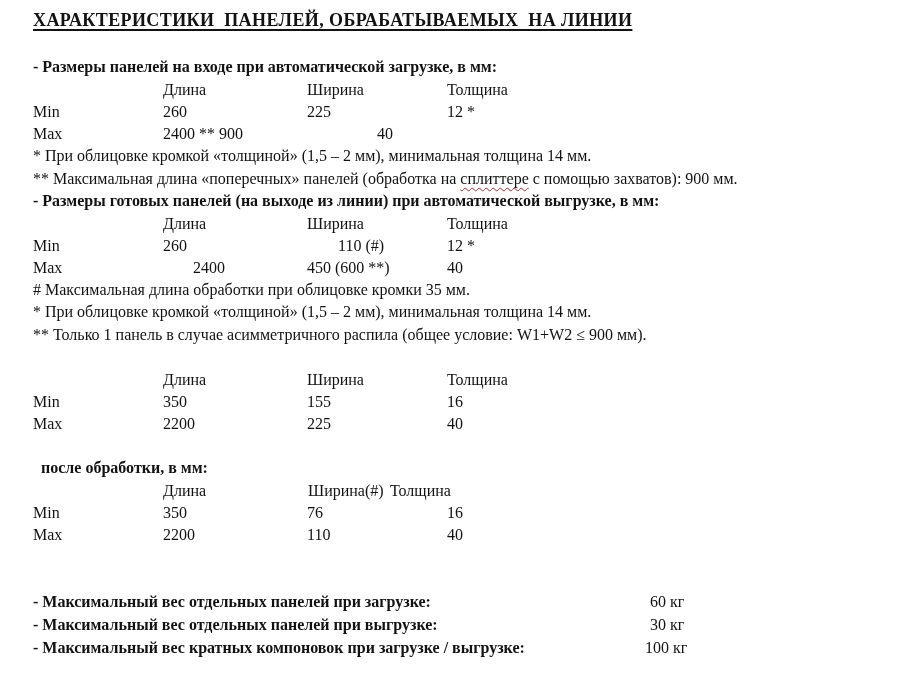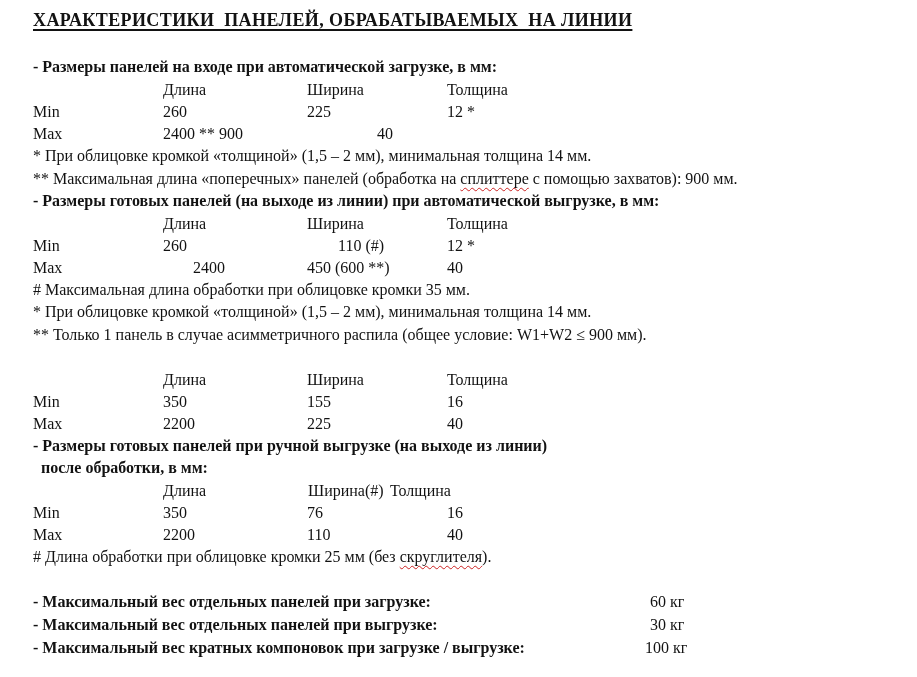--- a/index.html
+++ b/index.html
@@ -53,22 +53,20 @@
     <div class="line" style="top: 191px;"><span class="seg bold">- Размеры готовых панелей (на выходе из линии) при автоматической выгрузке, в мм:</span></div>
     <div class="line" style="top: 214px;"><span class="seg abs" style="left: 130px;">Длина</span><span class="seg abs" style="left: 274px;">Ширина</span><span class="seg abs" style="left: 414px;">Толщина</span></div>
     <div class="line" style="top: 236px;"><span class="seg">Min</span><span class="seg abs" style="left: 130px;">260</span><span class="seg abs" style="left: 274px; margin-left: 31px;">110 (#)</span><span class="seg abs" style="left: 414px;">12 *</span></div>
     <div class="line" style="top: 258px;"><span class="seg">Max</span><span class="seg abs" style="left: 124px; margin-left: 36px;">2400</span><span class="seg abs" style="left: 274px;">450 (600 **)</span><span class="seg abs" style="left: 414px;">40</span></div>
     <div class="line" style="top: 280px;"><span class="seg"># Максимальная длина обработки при облицовке кромки 35 мм.</span></div>
     <div class="line" style="top: 302px;"><span class="seg">* При облицовке кромкой «толщиной» (1,5 – 2 мм), минимальная толщина 14 мм.</span></div>
     <div class="line" style="top: 325px;"><span class="seg">** Только 1 панель в случае асимметричного распила (общее условие: W1+W2 ≤ 900 мм).</span></div>
     <div class="line" style="top: 370px;"><span class="seg abs" style="left: 130px;">Длина</span><span class="seg abs" style="left: 274px;">Ширина</span><span class="seg abs" style="left: 414px;">Толщина</span></div>
     <div class="line" style="top: 392px;"><span class="seg">Min</span><span class="seg abs" style="left: 130px;">350</span><span class="seg abs" style="left: 274px;">155</span><span class="seg abs" style="left: 414px;">16</span></div>
     <div class="line" style="top: 414px;"><span class="seg">Max</span><span class="seg abs" style="left: 130px;">2200</span><span class="seg abs" style="left: 274px;">225</span><span class="seg abs" style="left: 414px;">40</span></div>
-    <div class="line" style="top: 436px;"><span class="seg bold">- Размеры готовых панелей при ручной выгрузке (на выходе из линии)</span></div>
     <div class="line" style="top: 458px; left: 41px;"><span class="seg bold">после обработки, в мм:</span></div>
     <div class="line" style="top: 481px;"><span class="seg abs" style="left: 130px;">Длина</span><span class="seg abs" style="left: 275px;">Ширина(#)</span><span class="seg abs" style="left: 357px;">Толщина</span></div>
     <div class="line" style="top: 503px;"><span class="seg">Min</span><span class="seg abs" style="left: 130px;">350</span><span class="seg abs" style="left: 274px;">76</span><span class="seg abs" style="left: 414px;">16</span></div>
     <div class="line" style="top: 525px;"><span class="seg">Max</span><span class="seg abs" style="left: 130px;">2200</span><span class="seg abs" style="left: 274px;">110</span><span class="seg abs" style="left: 414px;">40</span></div>
-    <div class="line" style="top: 547px;"><span class="seg"># Длина обработки при облицовке кромки 25 мм (без </span><span class="seg spell">скруглителя</span><span class="seg">).</span></div>
     <div class="line" style="top: 592px;"><span class="seg bold">- Максимальный вес отдельных панелей при загрузке:</span><span class="seg abs" style="left: 617px;">60 кг</span></div>
     <div class="line" style="top: 615px;"><span class="seg bold">- Максимальный вес отдельных панелей при выгрузке:</span><span class="seg abs" style="left: 617px;">30 кг</span></div>
     <div class="line" style="top: 638px;"><span class="seg bold">- Максимальный вес кратных компоновок при загрузке / выгрузке:</span><span class="seg abs" style="left: 612px;">100 кг</span></div>
   </div>
 
 </body></html>

